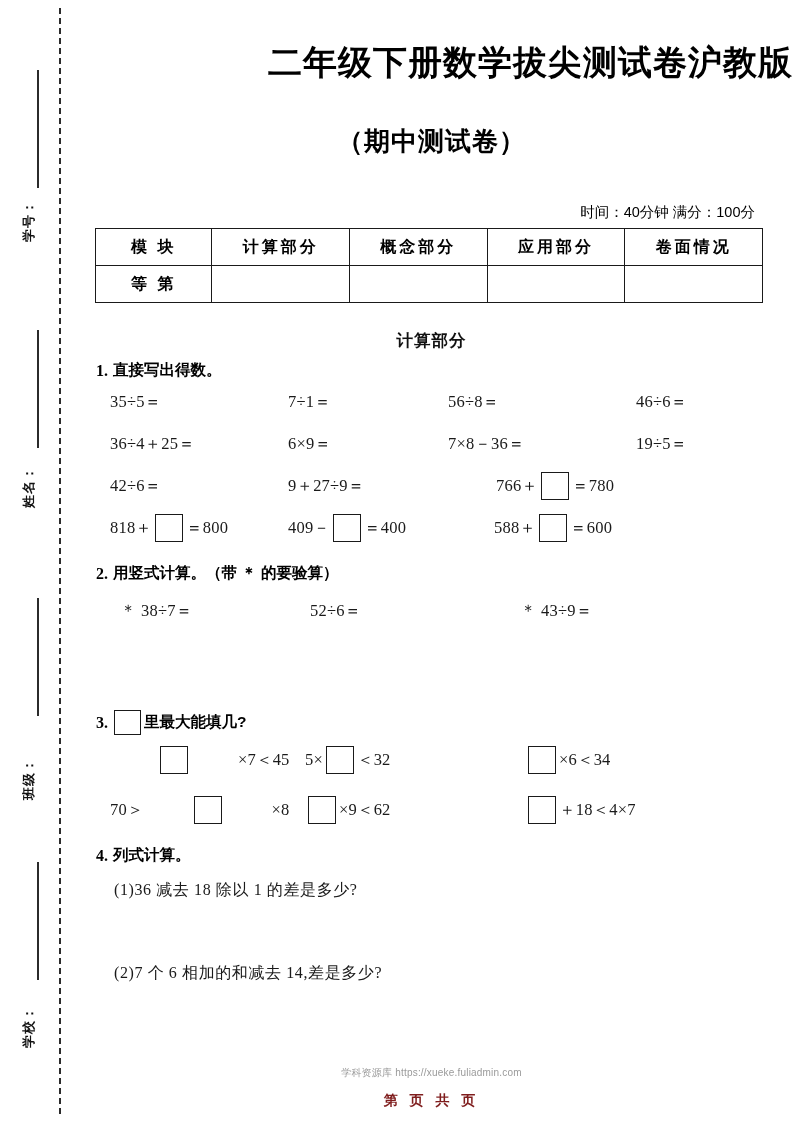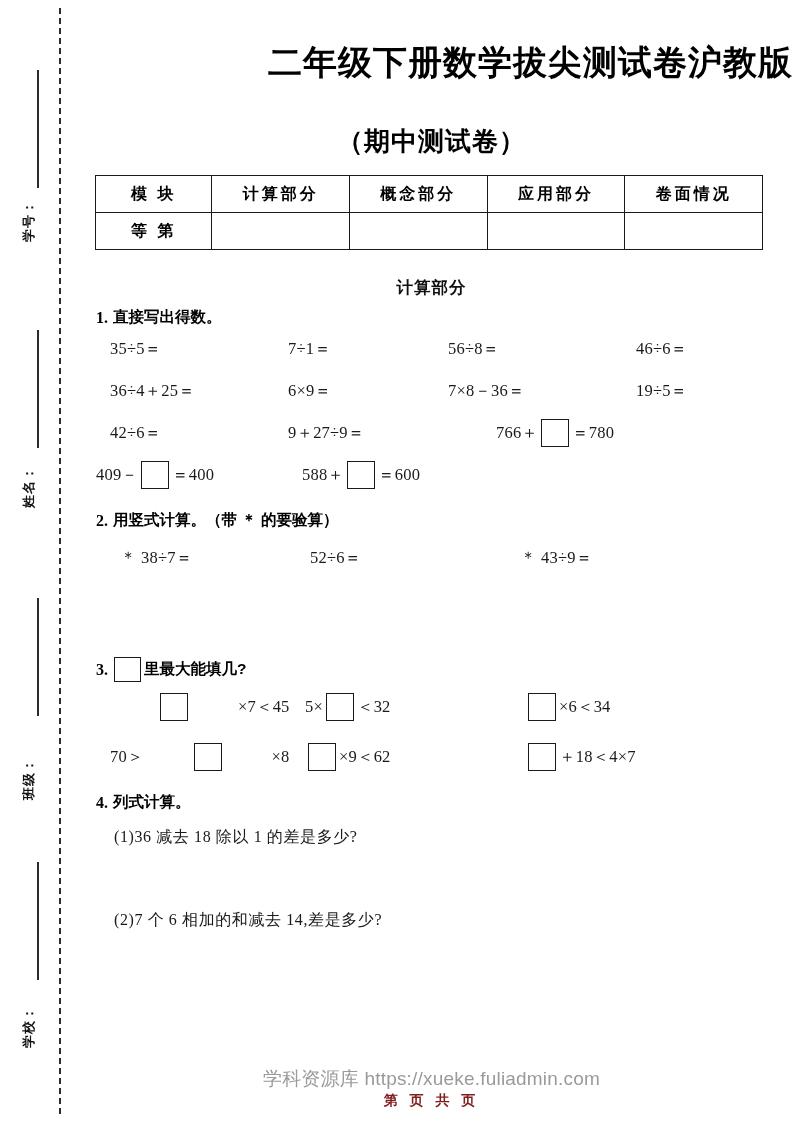--- a/index.html
+++ b/index.html
@@ -212,21 +212,21 @@
   .spacer-sm { height: 14px; }
 
   
   .footer-wm {
     position: absolute;
     left: 0;
     top: 1066px;
     width: 723px;
     text-align: center;
     font-family: "Liberation Sans", "DejaVu Sans", sans-serif;
-    font-size: 19px;
+    font-size: 10px;
     color: #9a9a9a;
     letter-spacing: 0.2px;
   }
   .footer-page {
     position: absolute;
     left: 0;
     top: 1092px;
     width: 723px;
     text-align: center;
     font-family: "Liberation Sans", "DejaVu Sans", sans-serif;
@@ -261,20 +261,21 @@
     <div class="margin-rule" style="top:862px; height:118px;"></div>
     <div class="margin-label" style="top:1018px;">学校：</div>
   </div>
 </div>
 
 <div id="page">
 
   <h1 class="title-main">二年级下册数学拔尖测试卷沪教版</h1>
   <h2 class="title-sub">（期中测试卷）</h2>
 
+  <p class="meta-line">时间：40分钟  满分：100分</p>
 
   <div class="score-table-wrap">
     <table class="score-table">
       <tbody>
         <tr>
           <td class="first-col">模 块</td>
           <td>计算部分</td>
           <td>概念部分</td>
           <td>应用部分</td>
           <td>卷面情况</td>
@@ -316,20 +317,25 @@
       <div class="c1 expr">42÷6＝</div>
       <div class="c2 expr" style="width:208px;">9＋27÷9＝</div>
       <div class="expr">
         <span>766＋</span>
         <span class="blank-box"></span>
         <span>＝780</span>
       </div>
     </div>
 
     <div class="row grid4 p1row">
+      <div class="c1 expr">
+        <span>818＋</span>
+        <span class="blank-box"></span>
+        <span>＝800</span>
+      </div>
       <div class="expr" style="width:206px;">
         <span>409－</span>
         <span class="blank-box"></span>
         <span>＝400</span>
       </div>
       <div class="expr">
         <span>588＋</span>
         <span class="blank-box"></span>
         <span>＝600</span>
       </div>

